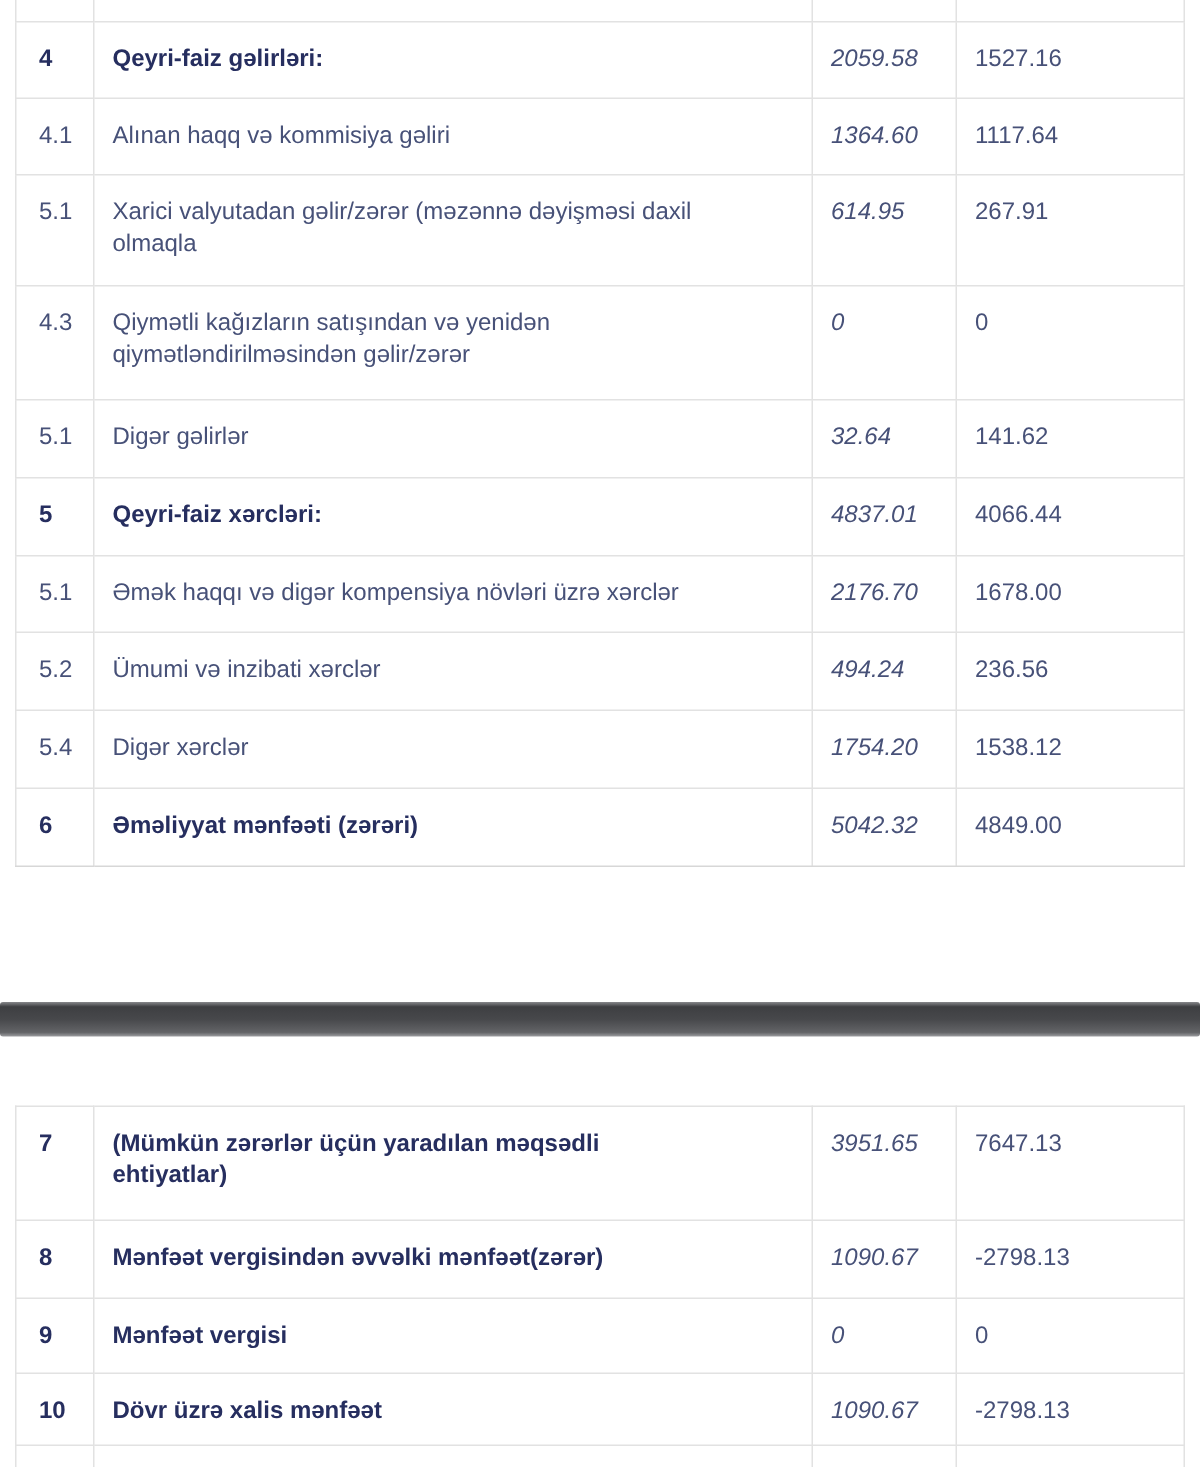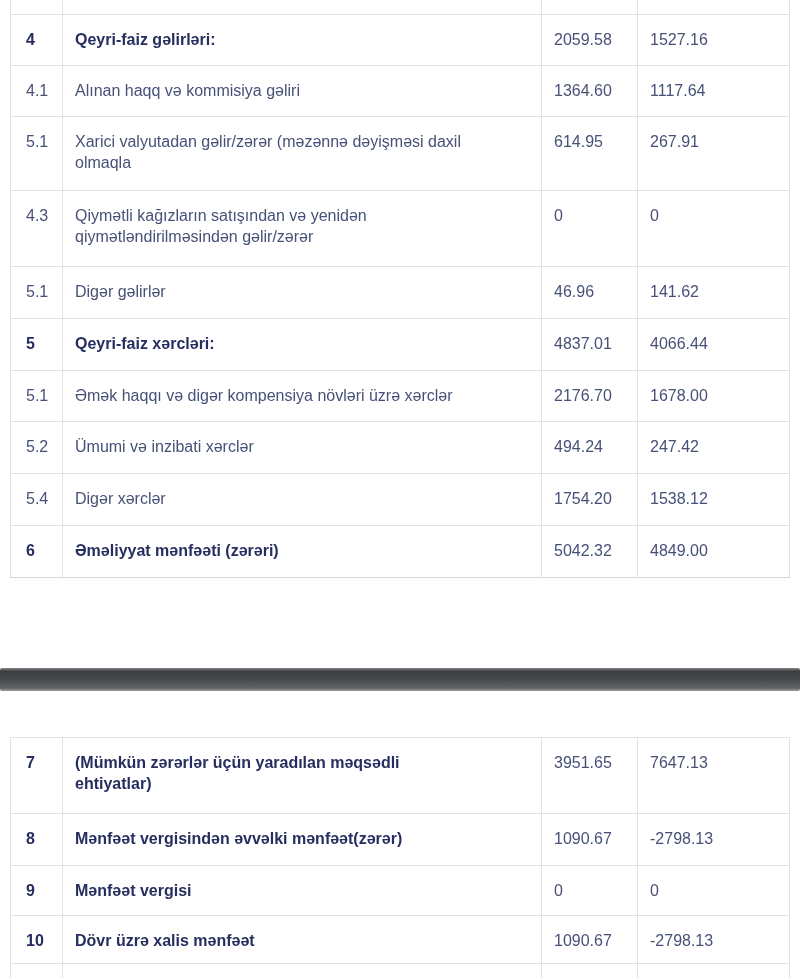--- a/index.html
+++ b/index.html
@@ -28,21 +28,21 @@
     line-height: 21px;
     color: #475178;
     overflow: hidden;
   }
   col.w-num   { width: 52px; }
   col.w-label { width: 479px; }
   col.w-v1    { width: 96px; }
   col.w-v2    { width: 152px; }
   .c-num   { padding-left: 15px; }
   .c-label { padding-left: 12px; white-space: pre-line; }
-  .c-v1    { padding-left: 12px; }
+  .c-v1    { padding-left: 12px; font-style: italic; }
   .c-v2    { padding-left: 12px; }
   tr.bold .c-num, tr.bold .c-label {
     font-weight: bold;
     color: #262e5f;
   }
   .t1 tr.partial td { border-top: none; }
   .t2 tr.partial td { border-bottom: none; }
   .t1 tr:last-child td { border-bottom-color: #d7d7d7; }
   .divider {
     position: absolute;
@@ -96,40 +96,40 @@
     <tr style="height:76px">
       <td class="c-num">4.3</td>
       <td class="c-label">Qiymətli kağızların satışından və yenidən
 qiymətləndirilməsindən gəlir/zərər</td>
       <td class="c-v1">0</td>
       <td class="c-v2">0</td>
     </tr>
     <tr style="height:52px">
       <td class="c-num">5.1</td>
       <td class="c-label">Digər gəlirlər</td>
-      <td class="c-v1">46.96</td>
+      <td class="c-v1">32.64</td>
       <td class="c-v2">141.62</td>
     </tr>
     <tr class="bold" style="height:52px">
       <td class="c-num">5</td>
       <td class="c-label">Qeyri-faiz xərcləri:</td>
       <td class="c-v1">4837.01</td>
       <td class="c-v2">4066.44</td>
     </tr>
     <tr style="height:51px">
       <td class="c-num">5.1</td>
       <td class="c-label">Əmək haqqı və digər kompensiya növləri üzrə xərclər</td>
       <td class="c-v1">2176.70</td>
       <td class="c-v2">1678.00</td>
     </tr>
     <tr style="height:52px">
       <td class="c-num">5.2</td>
       <td class="c-label">Ümumi və inzibati xərclər</td>
       <td class="c-v1">494.24</td>
-      <td class="c-v2">247.42</td>
+      <td class="c-v2">236.56</td>
     </tr>
     <tr style="height:52px">
       <td class="c-num">5.4</td>
       <td class="c-label">Digər xərclər</td>
       <td class="c-v1">1754.20</td>
       <td class="c-v2">1538.12</td>
     </tr>
     <tr class="bold" style="height:52px">
       <td class="c-num">6</td>
       <td class="c-label">Əməliyyat mənfəəti (zərəri)</td>

